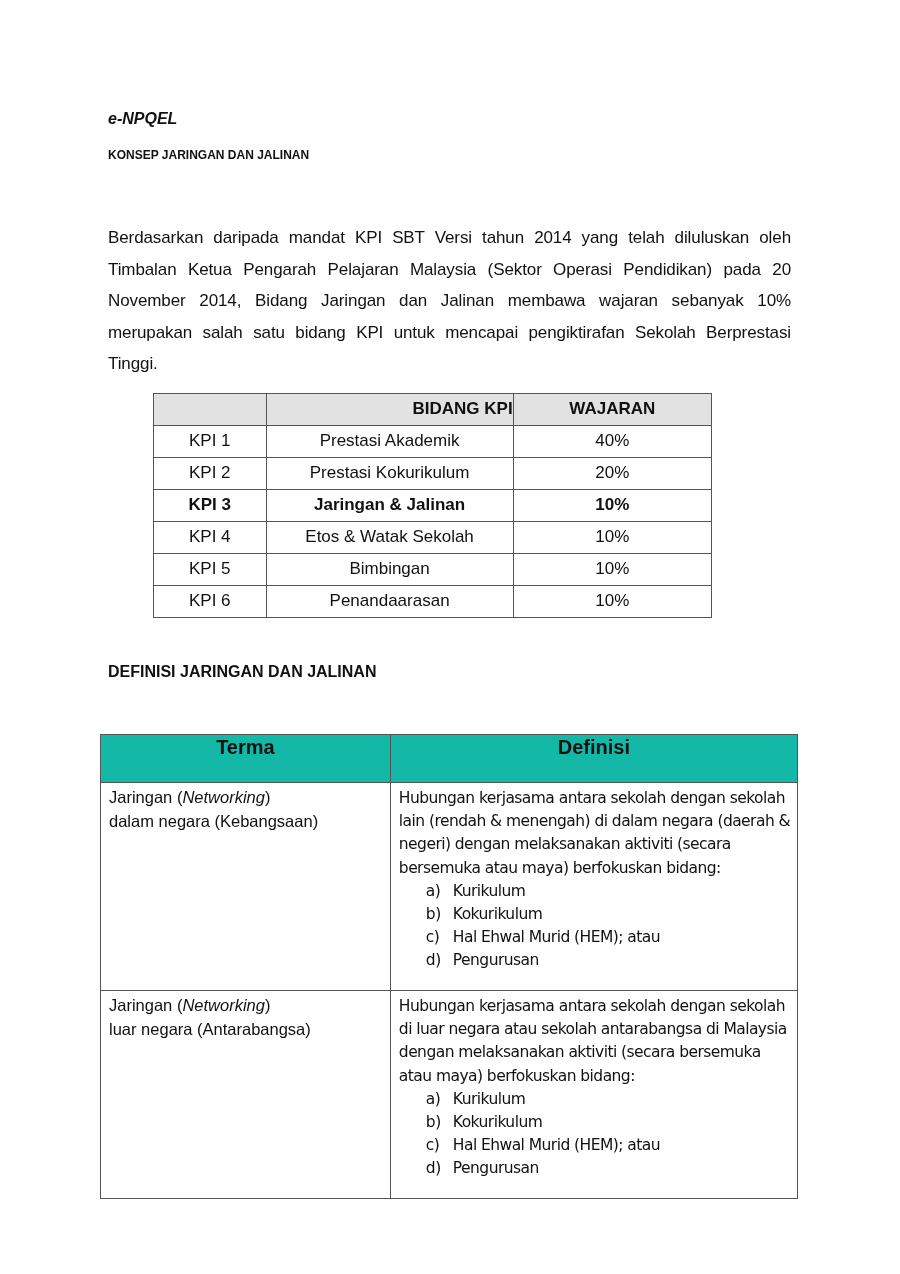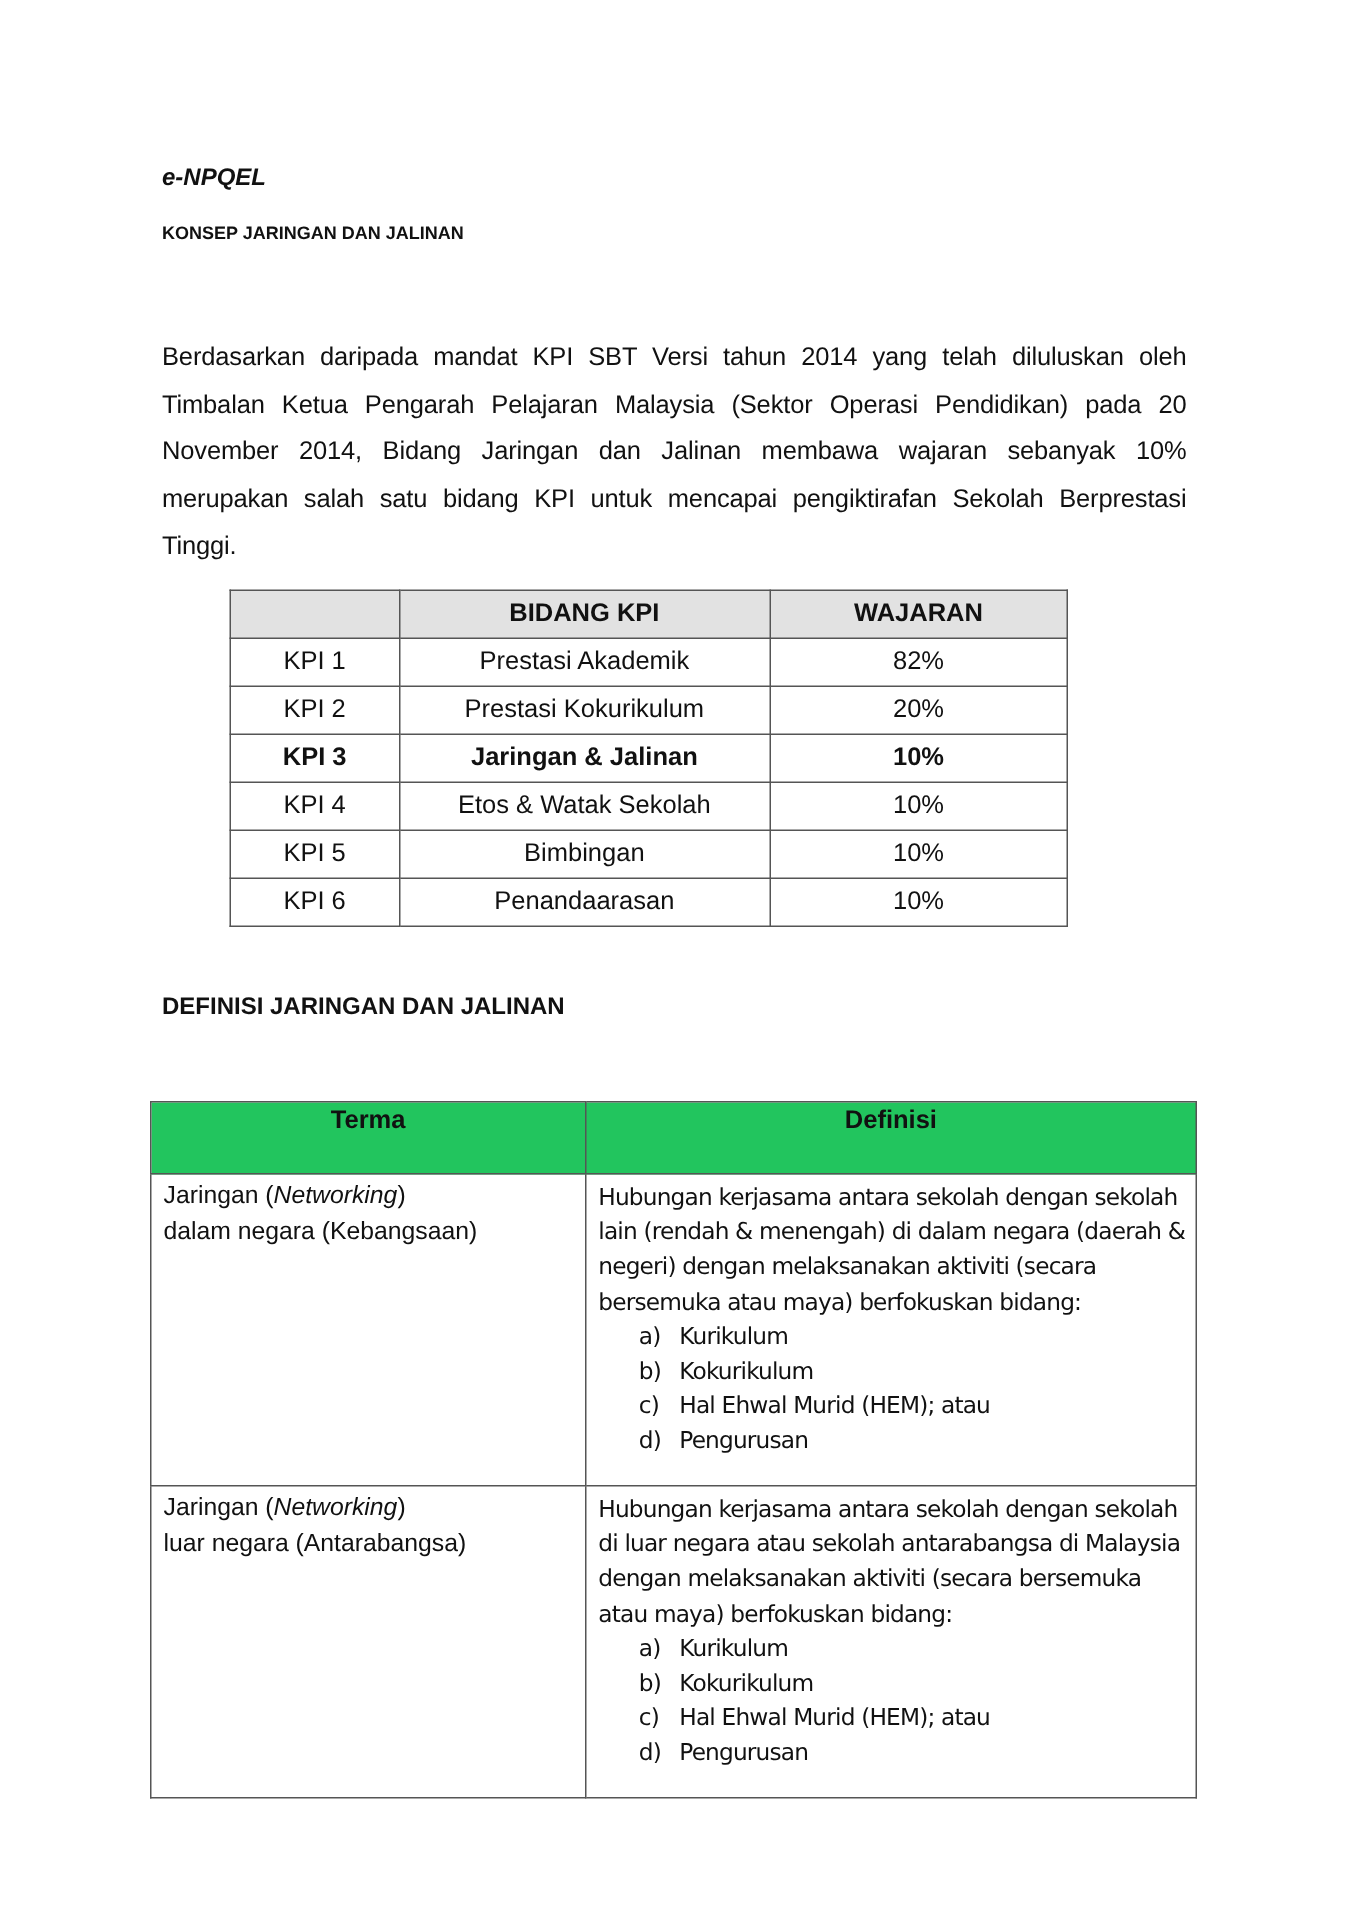--- a/index.html
+++ b/index.html
@@ -16,27 +16,27 @@
     font-family: "Liberation Sans", sans-serif; letter-spacing: -0.1px;
   }
   table { border-collapse: collapse; }
   .kpi-table { left: 153px; top: 393px; width: 559px; font-size: 17px; }
   .kpi-table td, .kpi-table th {
     border: 1px solid #555; text-align: center; height: 31px; padding: 0; vertical-align: top;
     line-height: 30px;
   }
   .kpi-table th { background: #e2e2e2; font-weight: bold; height: 31px; }
   .kpi-table .c1 { width: 118px; }
-  .kpi-table .c2 { width: 256px; }
+  .kpi-table .c2 { width: 256px; text-align: right; }
   .kpi-table .c3 { width: 206px; }
   .kpi-table tr.bold td { font-weight: bold; }
   .h-def { left: 108px; top: 663px; font-size: 16px; font-weight: bold; }
   .def-table { left: 100px; top: 734px; width: 698px; font-size: 16px; }
   .def-table th, .def-table td { border: 1px solid #555; vertical-align: top; padding: 0; }
-  .def-table th { background: #22c55e; height: 47px; font-weight: bold; font-size: 17px; line-height: 24px; text-align: center; }
+  .def-table th { background: #14b8a6; height: 47px; font-weight: bold; font-size: 20px; line-height: 24px; text-align: center; }
   .def-table .t1 { width: 256px; }
   .def-table .t2 { width: 360px; }
   .def-table td.term { padding: 3px 0 0 8px; font-size: 16.5px; line-height: 23.5px; }
   .def-table td.defn { padding: 4px 6px 0 8px; font-size: 15.5px; line-height: 23.2px; font-family: "DejaVu Sans", sans-serif; letter-spacing: -0.55px; }
   .def-table tr.r1 td { height: 203px; }
   .def-table tr.r2 td { height: 203px; }
   .items { margin: 0; padding: 0; list-style: none; }
   .items li { padding-left: 27px; }
   .items .lbl { display: inline-block; width: 27px; }
   em { font-style: italic; }
@@ -53,21 +53,21 @@
     <tr>
       <th class="c1"></th>
       <th class="c2">BIDANG KPI</th>
       <th class="c3">WAJARAN</th>
     </tr>
   </thead>
   <tbody>
     <tr>
       <td>KPI 1</td>
       <td>Prestasi Akademik</td>
-      <td>82%</td>
+      <td>40%</td>
     </tr>
     <tr>
       <td>KPI 2</td>
       <td>Prestasi Kokurikulum</td>
       <td>20%</td>
     </tr>
     <tr class="bold">
       <td>KPI 3</td>
       <td>Jaringan &amp; Jalinan</td>
       <td>10%</td>

